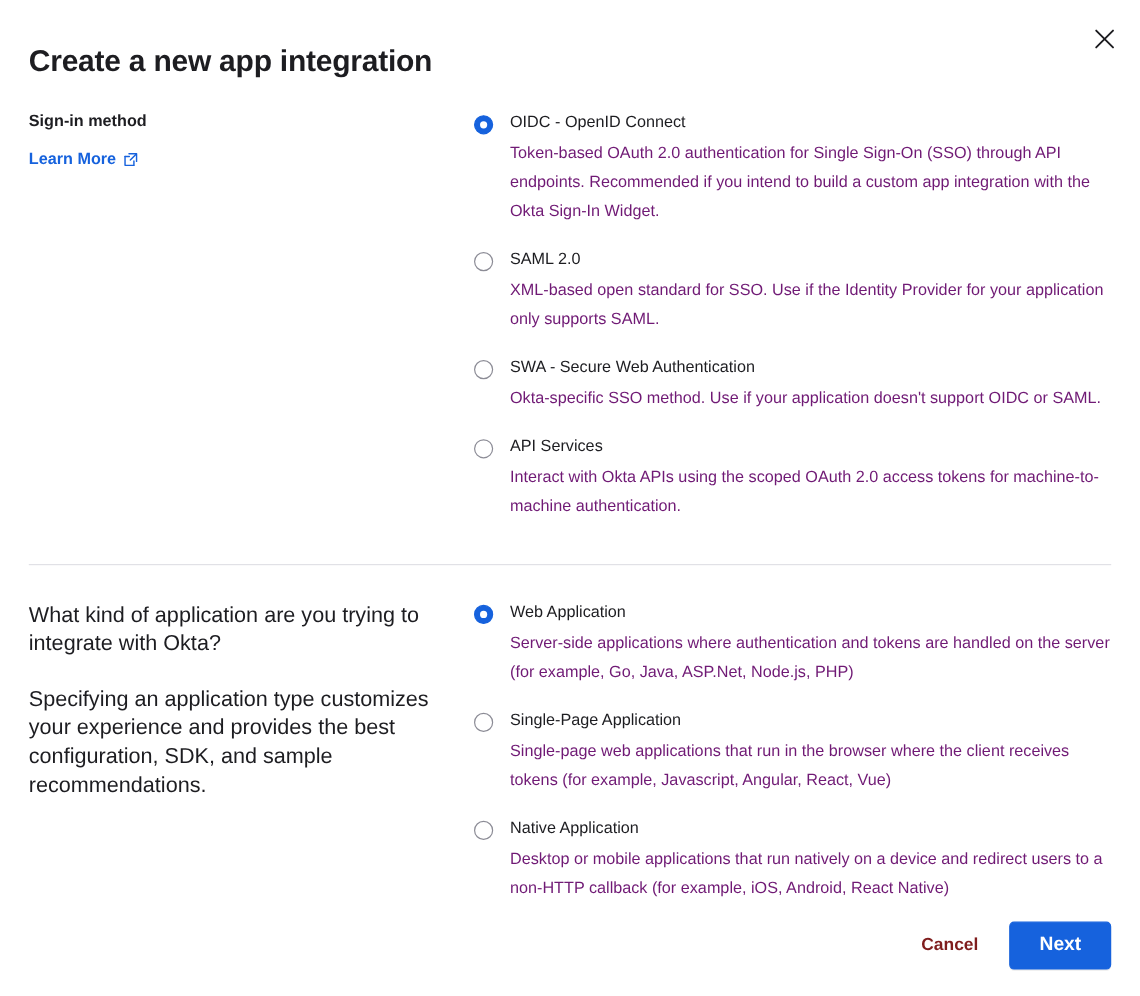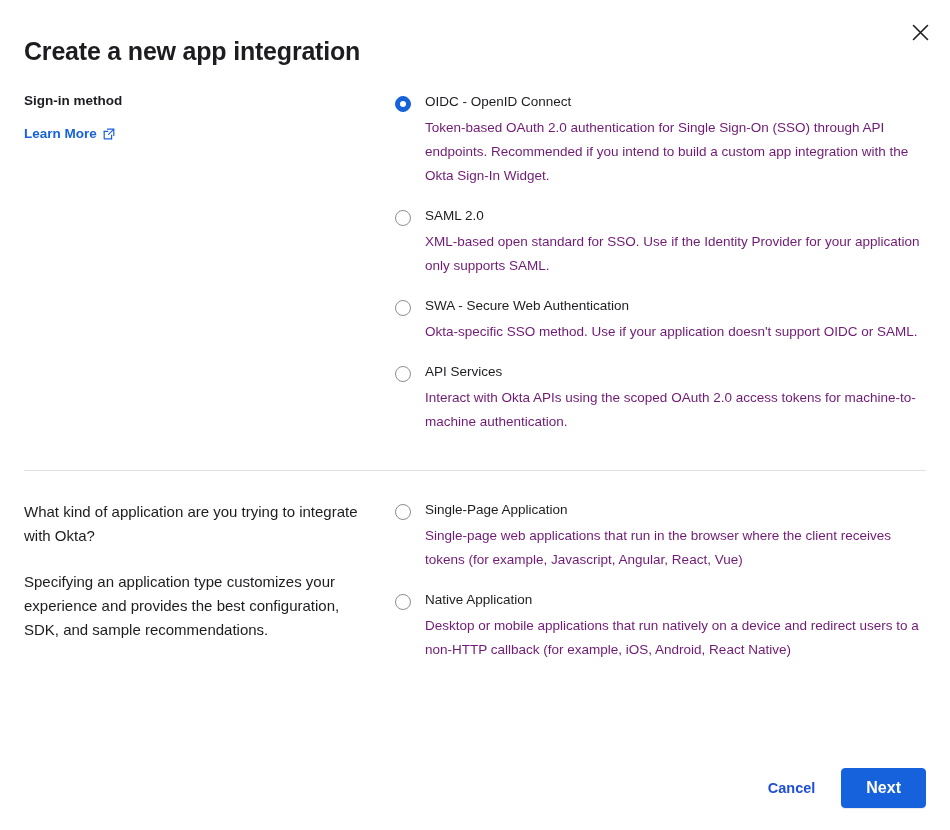--- a/index.html
+++ b/index.html
@@ -60,21 +60,21 @@
     flex: 1 1 auto;
   }
   .section-label {
     font-size: 13.5px;
     line-height: 18px;
     font-weight: bold;
     color: #1d1d21;
     margin: 0 0 14px 0;
   }
   .section-desc {
-    font-size: 15px;
+    font-size: 18px;
     line-height: 24px;
     color: #1d1d21;
     margin: 0 0 22px 0;
     max-width: 350px;
   }
   .section-desc:last-child { margin-bottom: 0; }
   .learn-more {
     display: inline-flex;
     align-items: center;
     gap: 6px;
@@ -147,21 +147,21 @@
     right: 24px;
     bottom: 22px;
     display: flex;
     justify-content: flex-end;
     align-items: center;
     gap: 14px;
   }
   .btn-cancel {
     border: none;
     background: transparent;
-    color: #1d4ed8;
+    color: #7f1d1d;
     font-size: 14.5px;
     font-weight: bold;
     font-family: "Liberation Sans", sans-serif;
     padding: 10px 12px;
     cursor: pointer;
   }
   .btn-next {
     border: 1px solid #1662dd;
     background: #1662dd;
     color: #ffffff;
@@ -242,20 +242,27 @@
 
   <div class="divider" style="top: 470px;"></div>
 
   <div class="section" style="top: 500px;">
     <div class="section-left">
       <p class="section-desc">What kind of application are you trying to integrate with Okta?</p>
       <p class="section-desc">Specifying an application type customizes your experience and provides the best configuration, SDK, and sample recommendations.</p>
     </div>
     <div class="section-right">
 
+      <div class="radio-row">
+        <span class="radio checked"></span>
+        <span class="radio-text">
+          <p class="radio-title">Web Application</p>
+          <p class="radio-desc">Server-side applications where authentication and tokens are handled on the server (for example, Go, Java, ASP.Net, Node.js, PHP)</p>
+        </span>
+      </div>
 
       <div class="radio-row">
         <span class="radio"></span>
         <span class="radio-text">
           <p class="radio-title">Single-Page Application</p>
           <p class="radio-desc">Single-page web applications that run in the browser where the client receives tokens (for example, Javascript, Angular, React, Vue)</p>
         </span>
       </div>
 
       <div class="radio-row">

